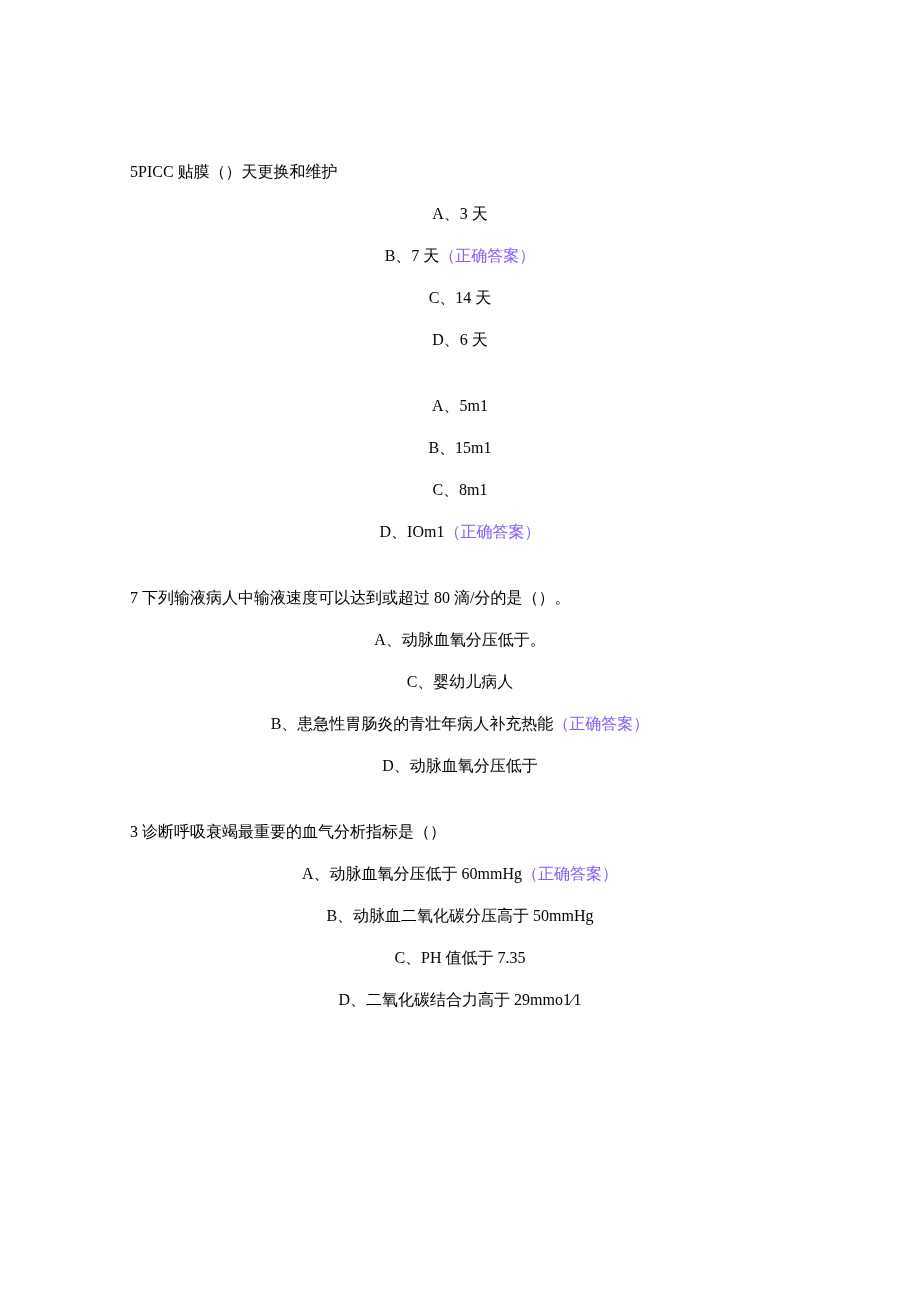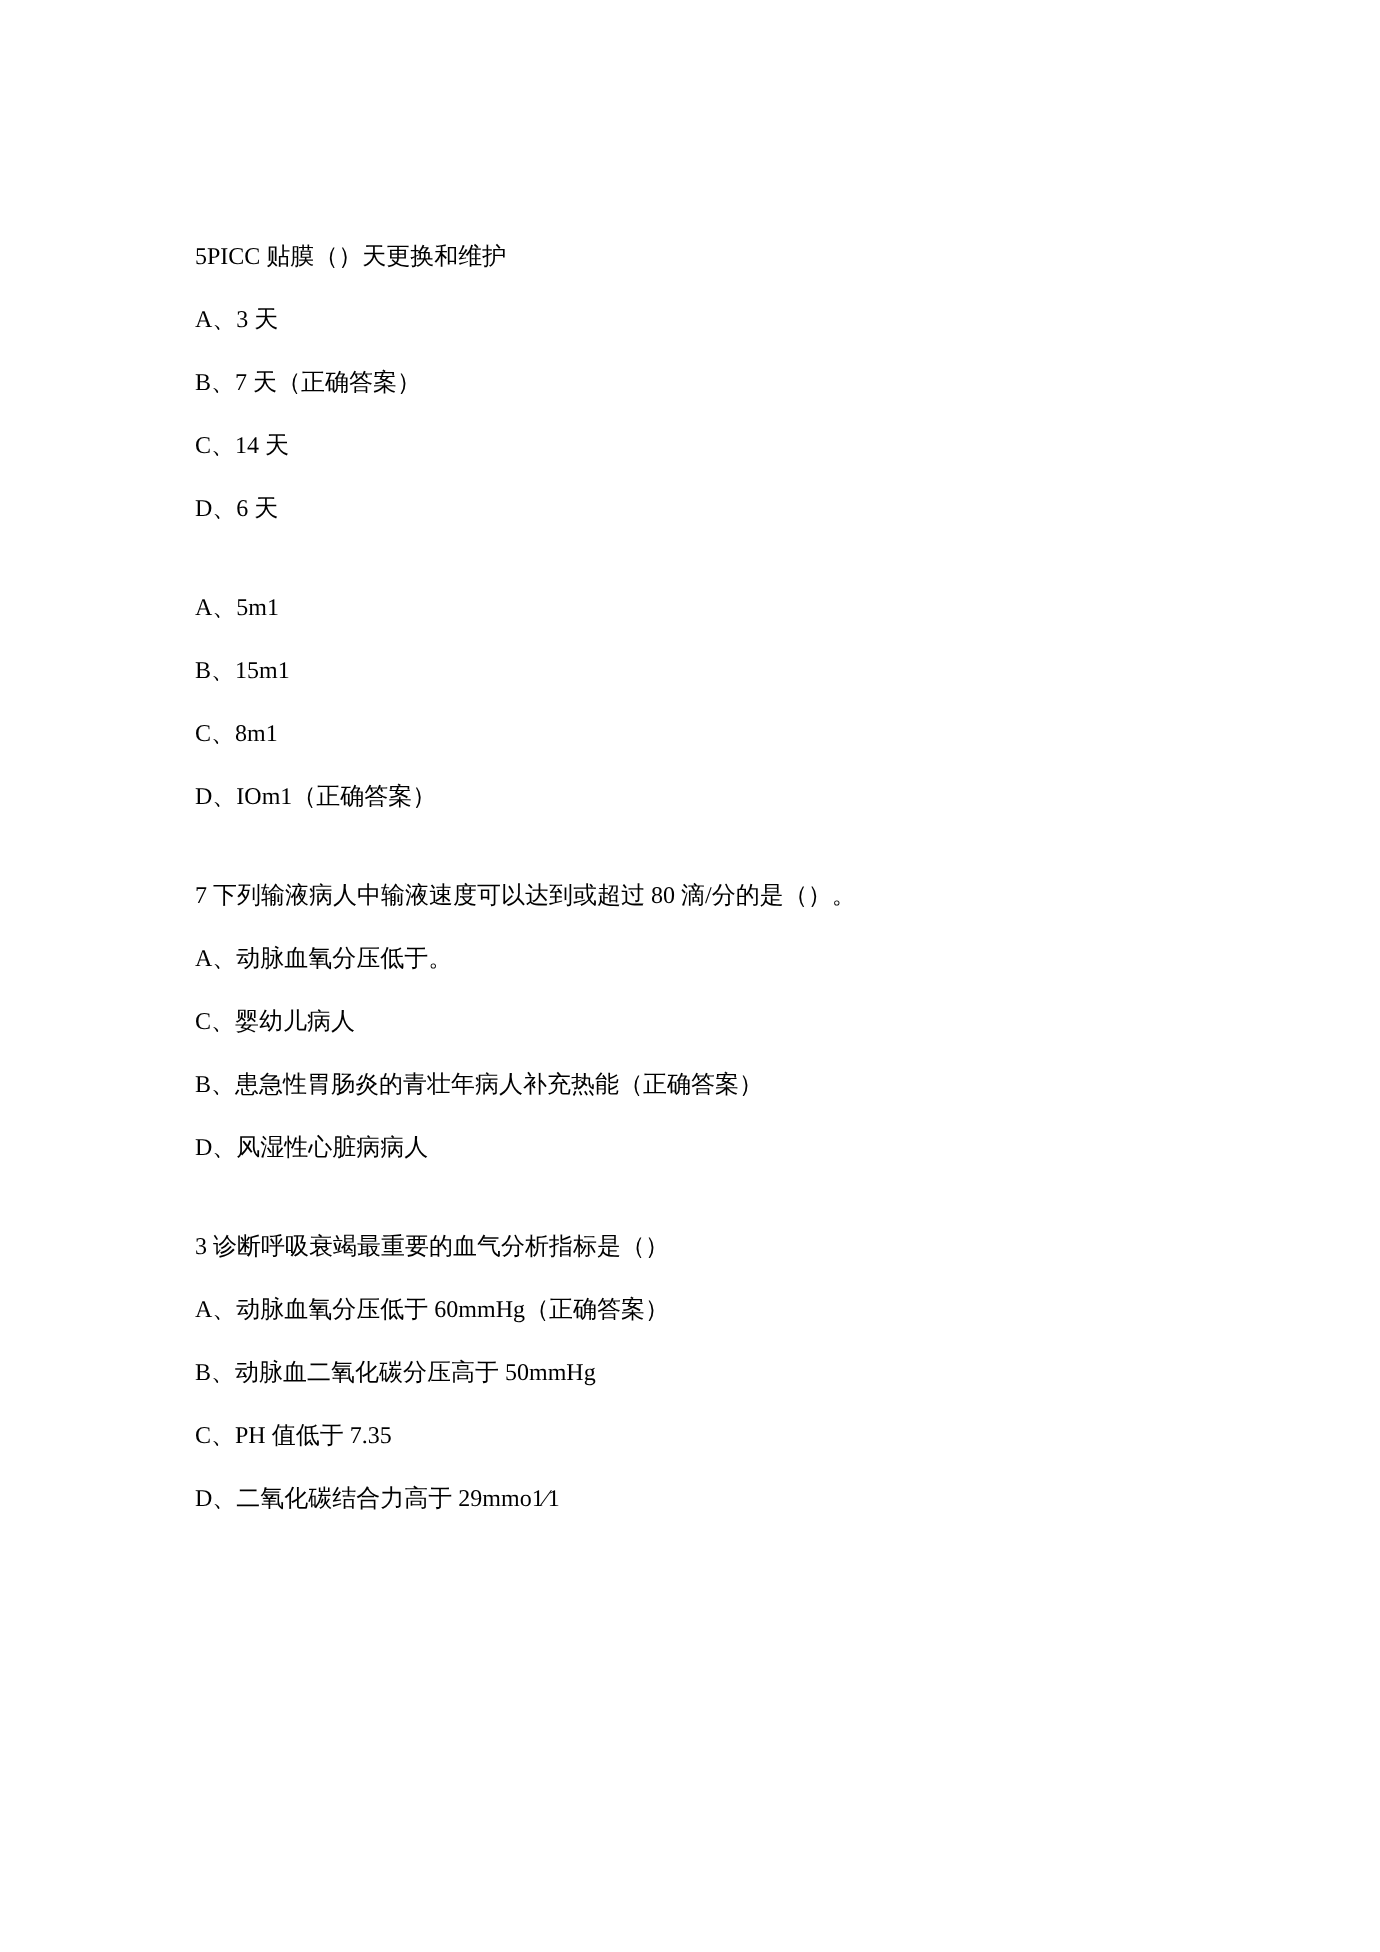--- a/index.html
+++ b/index.html
@@ -18,23 +18,24 @@
     box-sizing: border-box;
   }
   .question {
     margin-bottom: 42px;
   }
   .q-text {
     margin-bottom: 18px;
   }
   .option {
     margin-bottom: 18px;
+    text-align: center;
   }
   .correct {
-    color: #000000;
+    color: #8b5cf6;
   }
 </style>
 </head>
 <body>
 
 <div class="page">
 
   <div class="question">
     <div class="q-text">5PICC 贴膜（）天更换和维护</div>
     <div class="option">
@@ -71,21 +72,21 @@
     <div class="option">
       <span>A、动脉血氧分压低于。</span>
     </div>
     <div class="option">
       <span>C、婴幼儿病人</span>
     </div>
     <div class="option">
       <span>B、患急性胃肠炎的青壮年病人补充热能</span><span class="correct">（正确答案）</span>
     </div>
     <div class="option">
-      <span>D、风湿性心脏病病人</span>
+      <span>D、动脉血氧分压低于</span>
     </div>
   </div>
 
   <div class="question">
     <div class="q-text">3 诊断呼吸衰竭最重要的血气分析指标是（）</div>
     <div class="option">
       <span>A、动脉血氧分压低于 60mmHg</span><span class="correct">（正确答案）</span>
     </div>
     <div class="option">
       <span>B、动脉血二氧化碳分压高于 50mmHg</span>

